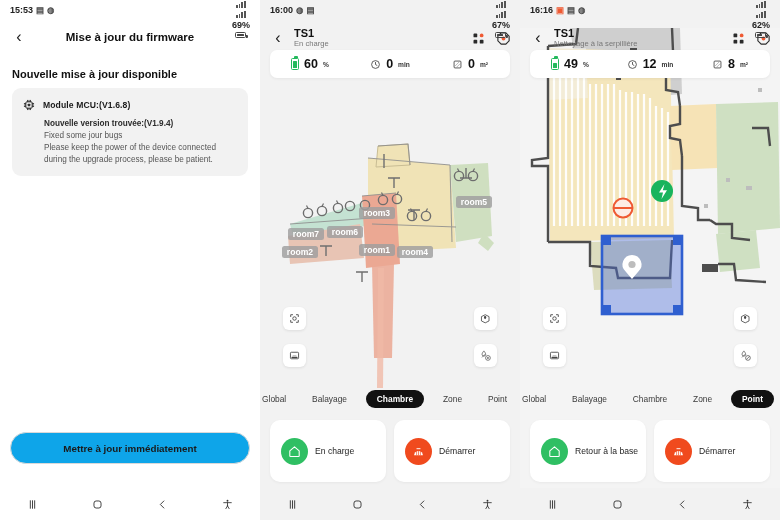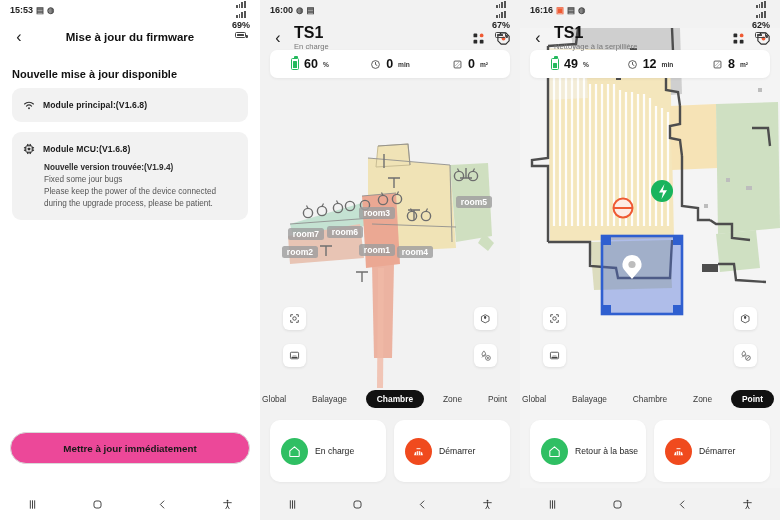--- a/index.html
+++ b/index.html
@@ -57,31 +57,31 @@
   }
   .fw-row { display: flex; align-items: center; gap: 7px; }
   .fw-row .lbl { font-size: 8.6px; font-weight: 700; color: #1a1a1a; letter-spacing: .1px; }
   .fw-detail { margin: 7px 0 0 22px; }
   .fw-detail .d1 { font-size: 8.2px; font-weight: 700; color: #2c2c2c; margin-bottom: 2px; }
   .fw-detail .d2 { font-size: 8.2px; color: #555; line-height: 1.45; }
   .ico-wifi, .ico-chip { width: 14px; height: 14px; flex: 0 0 14px; }
   .update-btn {
     position: absolute; left: 10px; right: 10px; bottom: 56px;
     height: 32px; border: 1px solid #d9d9d9; border-radius: 18px;
-    background: #ec4899; display: flex; align-items: center; justify-content: center;
+    background: #0ea5e9; display: flex; align-items: center; justify-content: center;
     font-size: 9.8px; font-weight: 700; color: #1a1a1a;
   }
 
   
   .app-header {
     height: 36px; display: flex; align-items: center; padding: 0 9px;
     gap: 7px; position: relative; z-index: 30;
   }
   .app-header .titles { flex: 1; line-height: 1.15; }
-  .app-header .t-main { font-size: 16px; font-weight: 700; color: #111; }
+  .app-header .t-main { font-size: 11px; font-weight: 700; color: #111; }
   .app-header .t-sub { font-size: 7.6px; color: #777; margin-top: 1px; }
   .hdr-icons { display: flex; align-items: center; gap: 10px; }
   .ico-grid { width: 15px; height: 15px; }
   .ico-gear { width: 15px; height: 15px; }
 
   
   .stats-pill {
     position: absolute; left: 10px; right: 10px; top: 50px; height: 28px;
     background: #fff; border-radius: 7px; display: flex; align-items: center;
     z-index: 25; box-shadow: 0 1px 3px rgba(0,0,0,.06);
@@ -193,30 +193,20 @@
       </div>
     </div>
 
     <div class="fw-header">
       <div class="back-chev">‹</div>
       <div class="fw-title">Mise à jour du firmware</div>
     </div>
 
     <div class="fw-sub">Nouvelle mise à jour disponible</div>
 
-    <div class="fw-card">
-      <div class="fw-row">
-        <svg class="ico-wifi" viewBox="0 0 24 24">
-          <path d="M12 19.2a1.6 1.6 0 100-3.2 1.6 1.6 0 000 3.2z" fill="#333"></path>
-          <path d="M7.6 13.8a6.6 6.6 0 018.8 0" stroke="#333" stroke-width="1.9" fill="none" stroke-linecap="round"></path>
-          <path d="M4.4 10.3a11 11 0 0115.2 0" stroke="#333" stroke-width="1.9" fill="none" stroke-linecap="round"></path>
-        </svg>
-        <span class="lbl">Module principal:(V1.6.8)</span>
-      </div>
-    </div>
 
     <div class="fw-card">
       <div class="fw-row">
         <svg class="ico-chip" viewBox="0 0 24 24">
           <rect x="6.5" y="6.5" width="11" height="11" rx="2" stroke="#333" stroke-width="1.7" fill="none"></rect>
           <rect x="9.8" y="9.8" width="4.4" height="4.4" rx="1" fill="#333"></rect>
           <g stroke="#333" stroke-width="1.6" stroke-linecap="round">
             <path d="M9.5 6.5V4M12 6.5V4M14.5 6.5V4M9.5 20v-2.5M12 20v-2.5M14.5 20v-2.5"></path>
             <path d="M6.5 9.5H4M6.5 12H4M6.5 14.5H4M20 9.5h-2.5M20 12h-2.5M20 14.5h-2.5"></path>
           </g>

